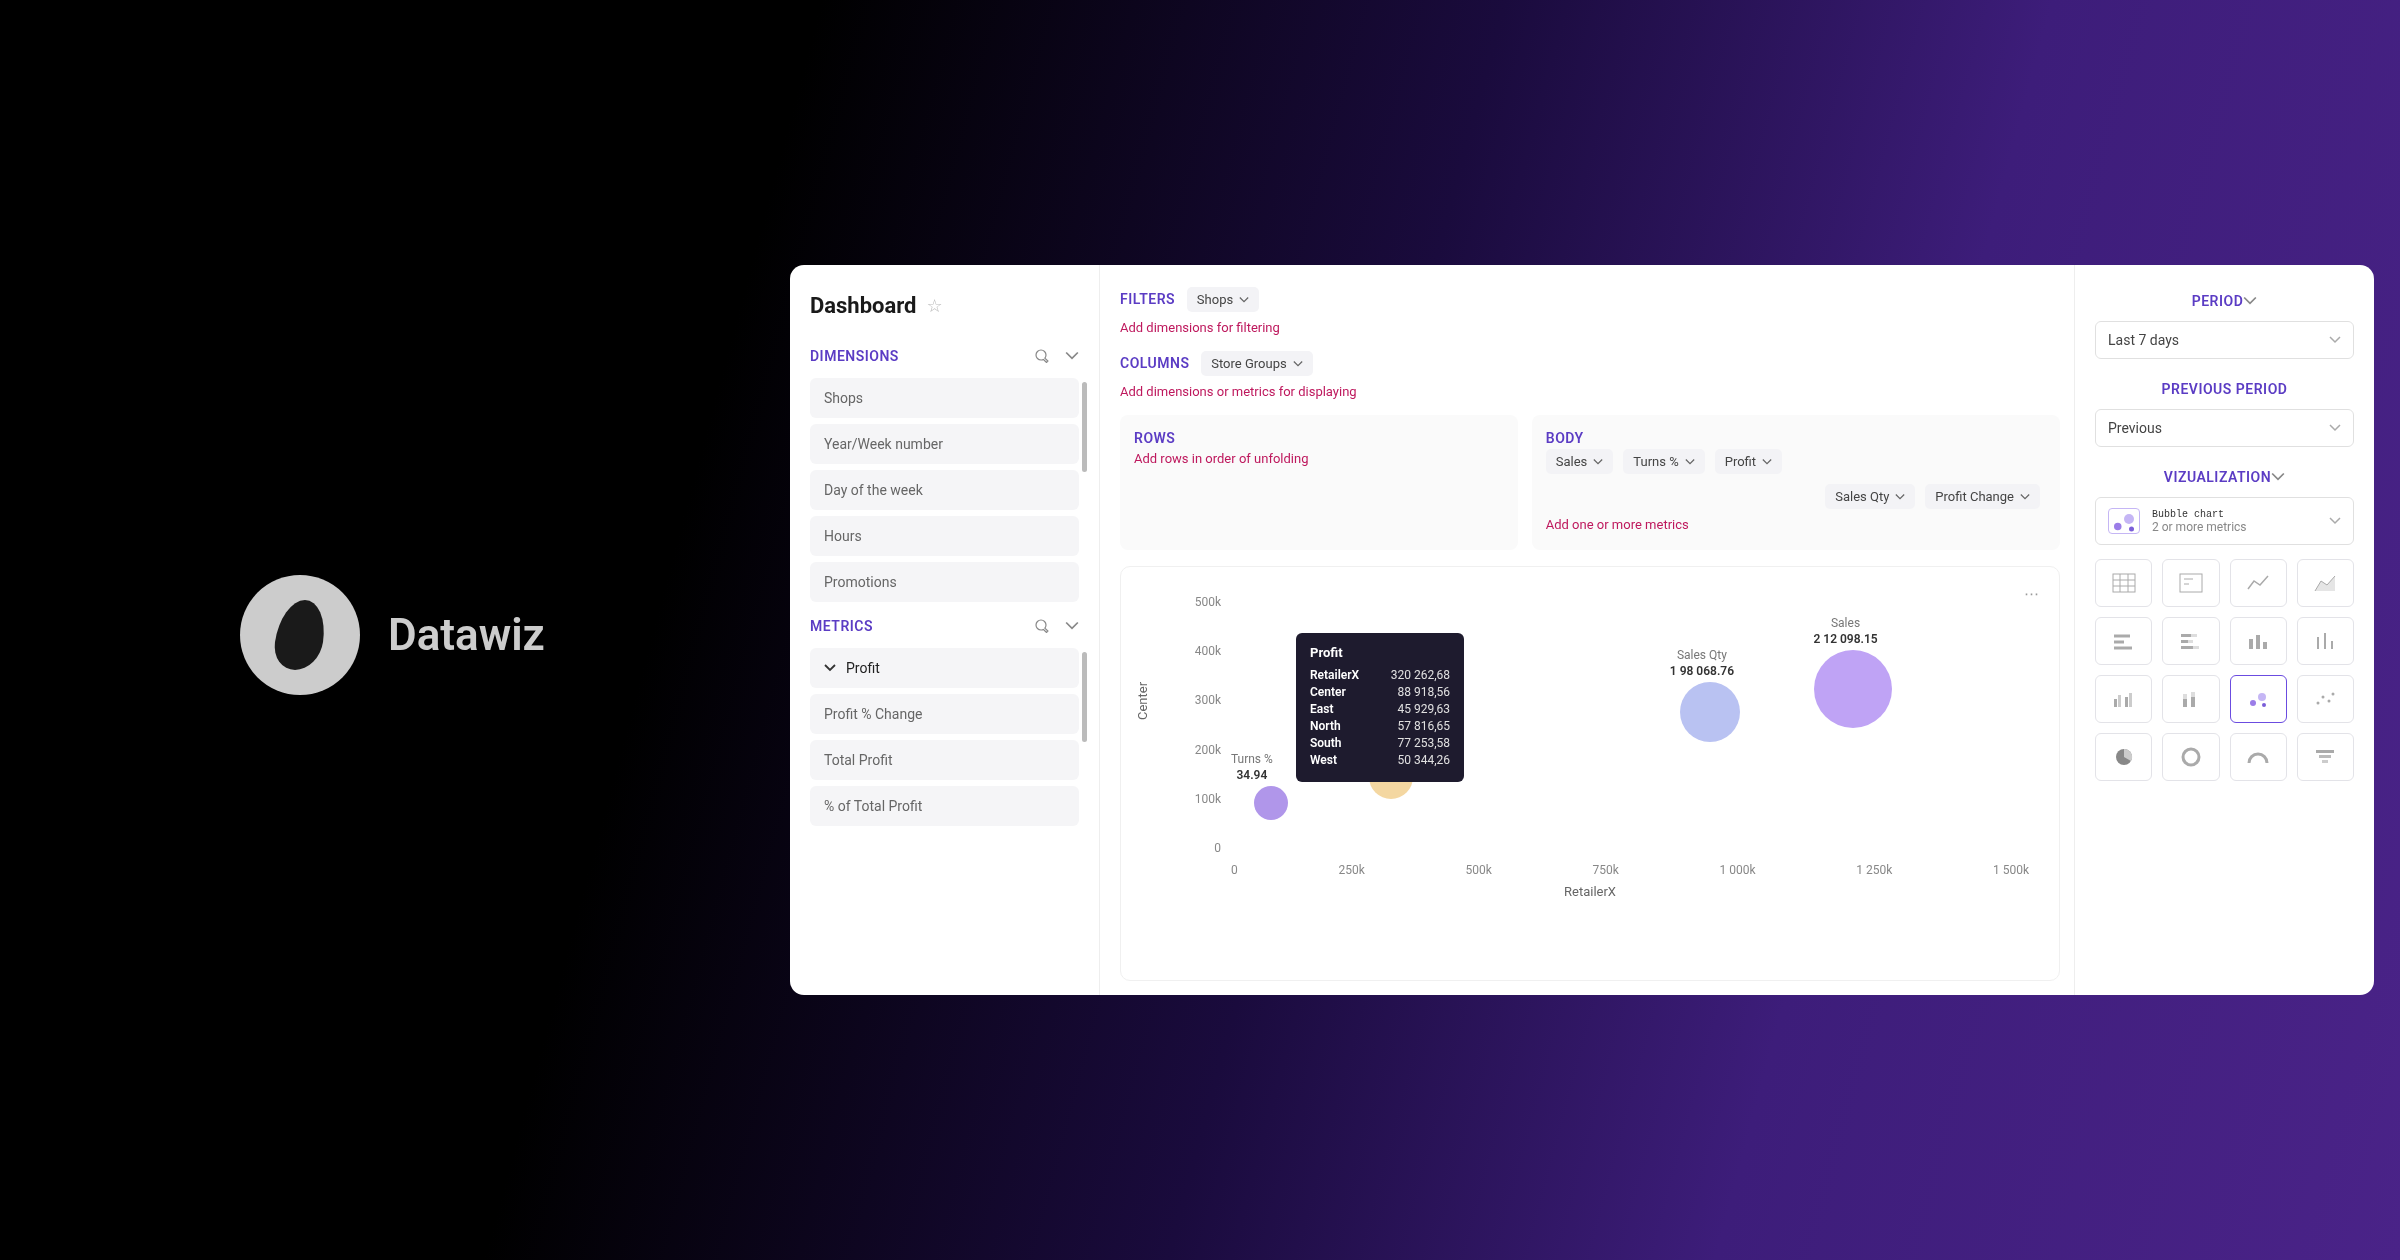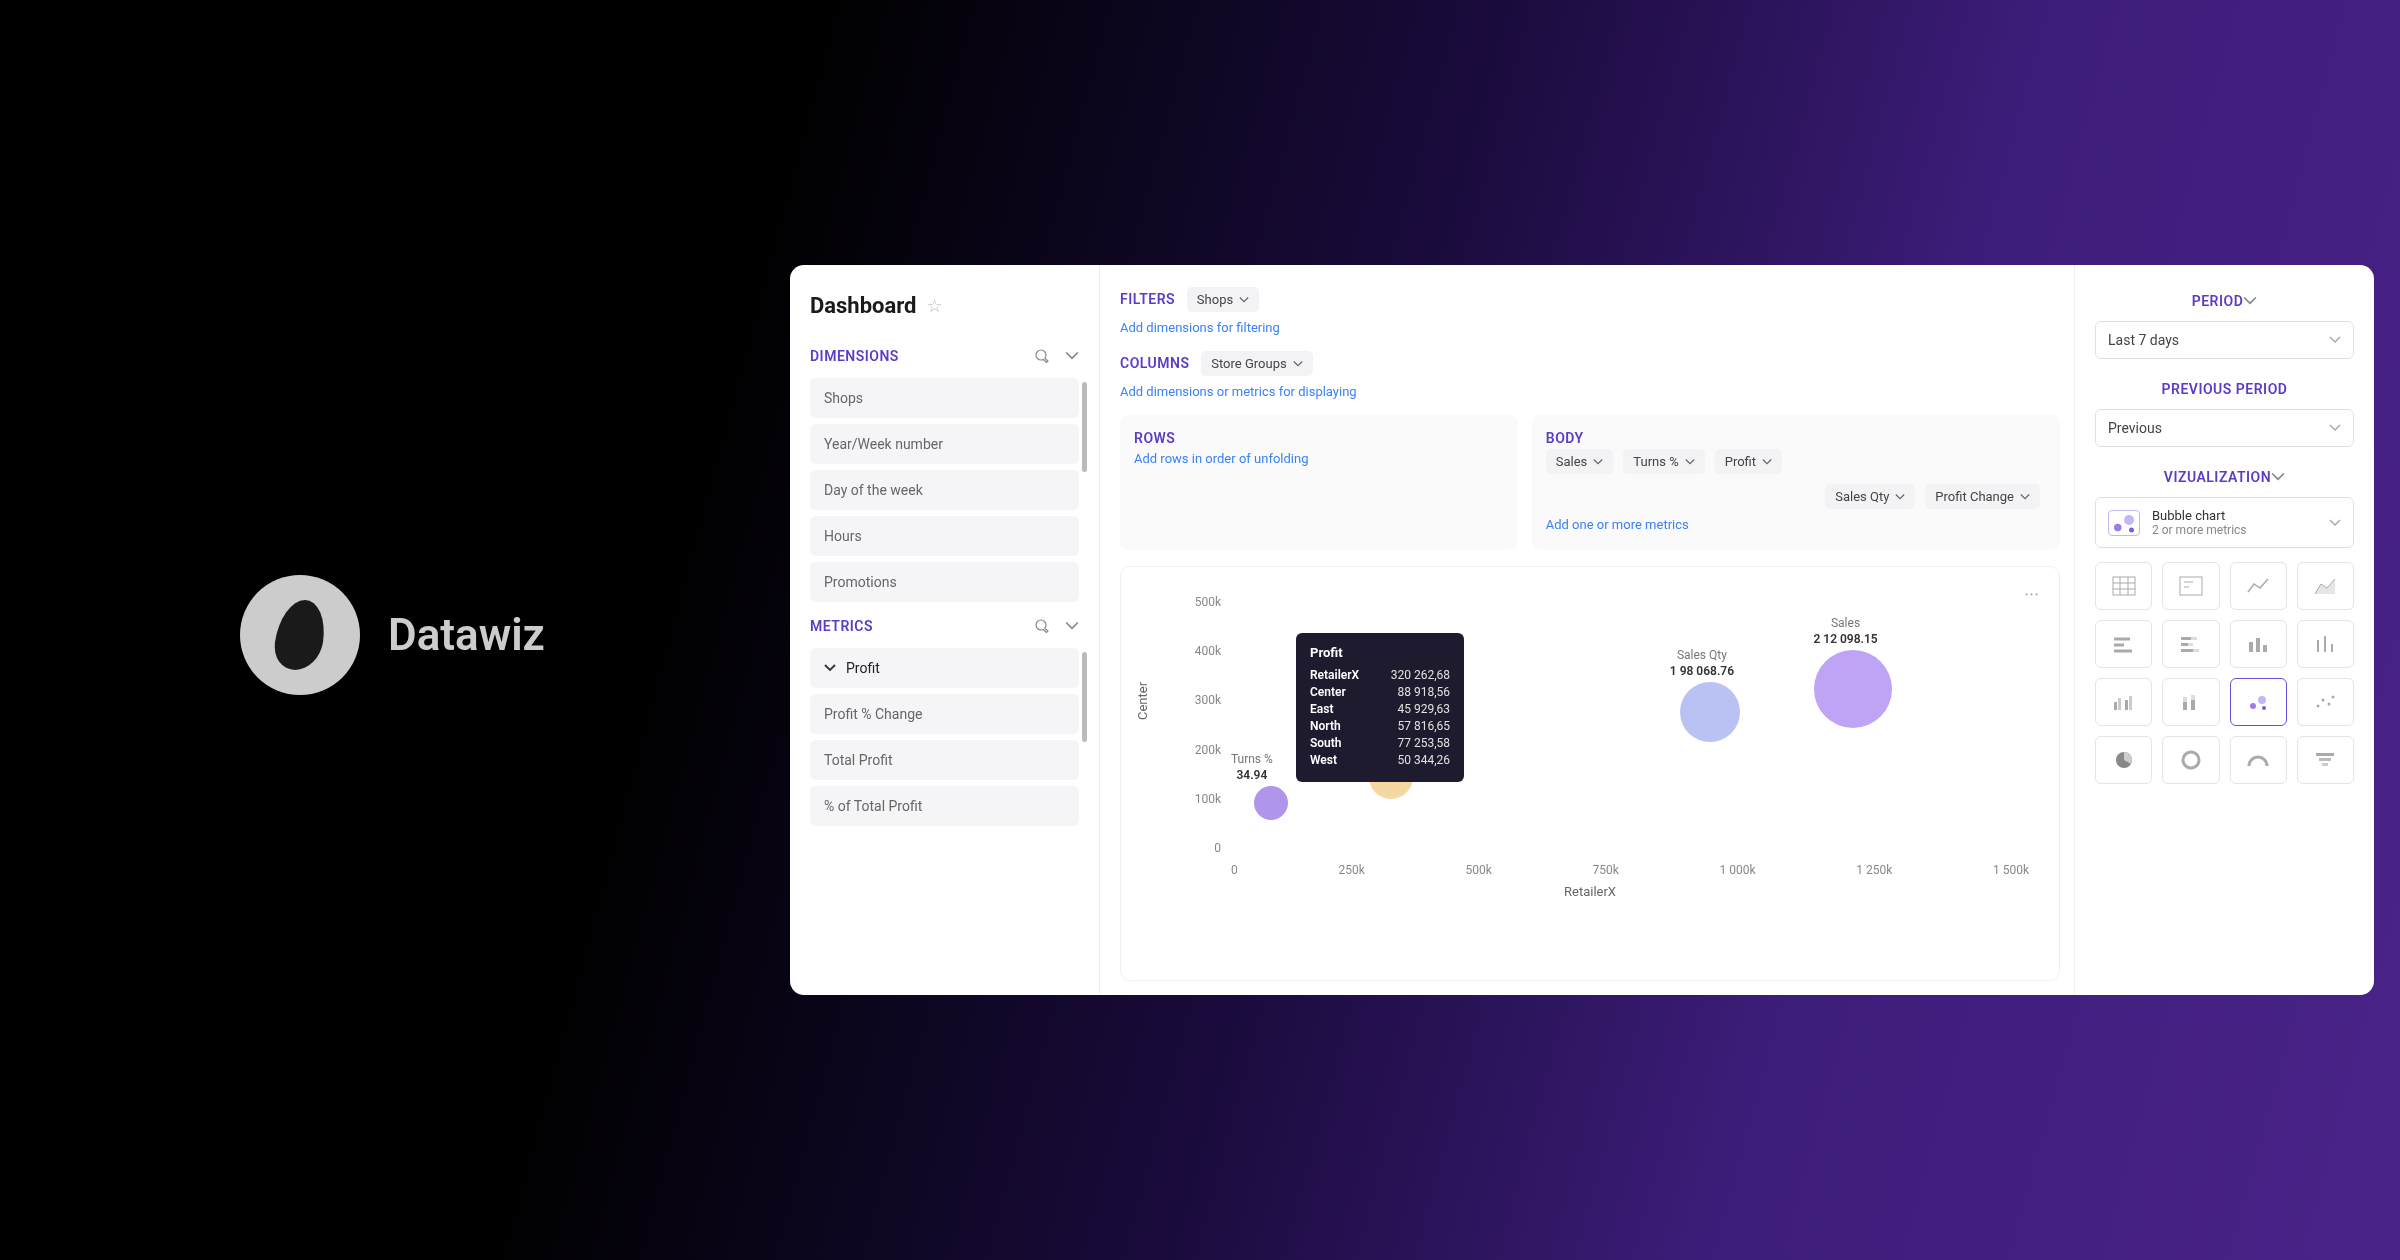--- a/index.html
+++ b/index.html
@@ -141,21 +141,21 @@
 }
 .config-label {
   color: #5b3cc4;
   font-weight: 600;
   font-size: 14px;
   letter-spacing: 0.5px;
   display: inline-block;
   margin-right: 8px;
 }
 .config-help {
-  color: #3b82f6;
+  color: #be185d;
   font-size: 13px;
   margin-top: 4px;
 }
 .pill {
   display: inline-flex;
   align-items: center;
   gap: 6px;
   background: #f3f3f6;
   border-radius: 5px;
   padding: 5px 10px;
@@ -324,21 +324,21 @@
 }
 .viz-selected-icon {
   width: 32px;
   height: 26px;
   border: 1px solid #c5b6f5;
   border-radius: 4px;
   display: flex;
   align-items: center;
   justify-content: center;
 }
-.viz-selected-text .t1 { font-size: 13px; color: #333; }
+.viz-selected-text .t1 { font-size: 10px; color: #333; font-family: Liberation Mono, monospace; }
 .viz-selected-text .t2 { font-size: 12px; color: #888; }
 .viz-grid {
   display: grid;
   grid-template-columns: repeat(4, 1fr);
   gap: 10px;
 }
 .viz-cell {
   height: 48px;
   border: 1px solid #e3e3e8;
   border-radius: 6px;

